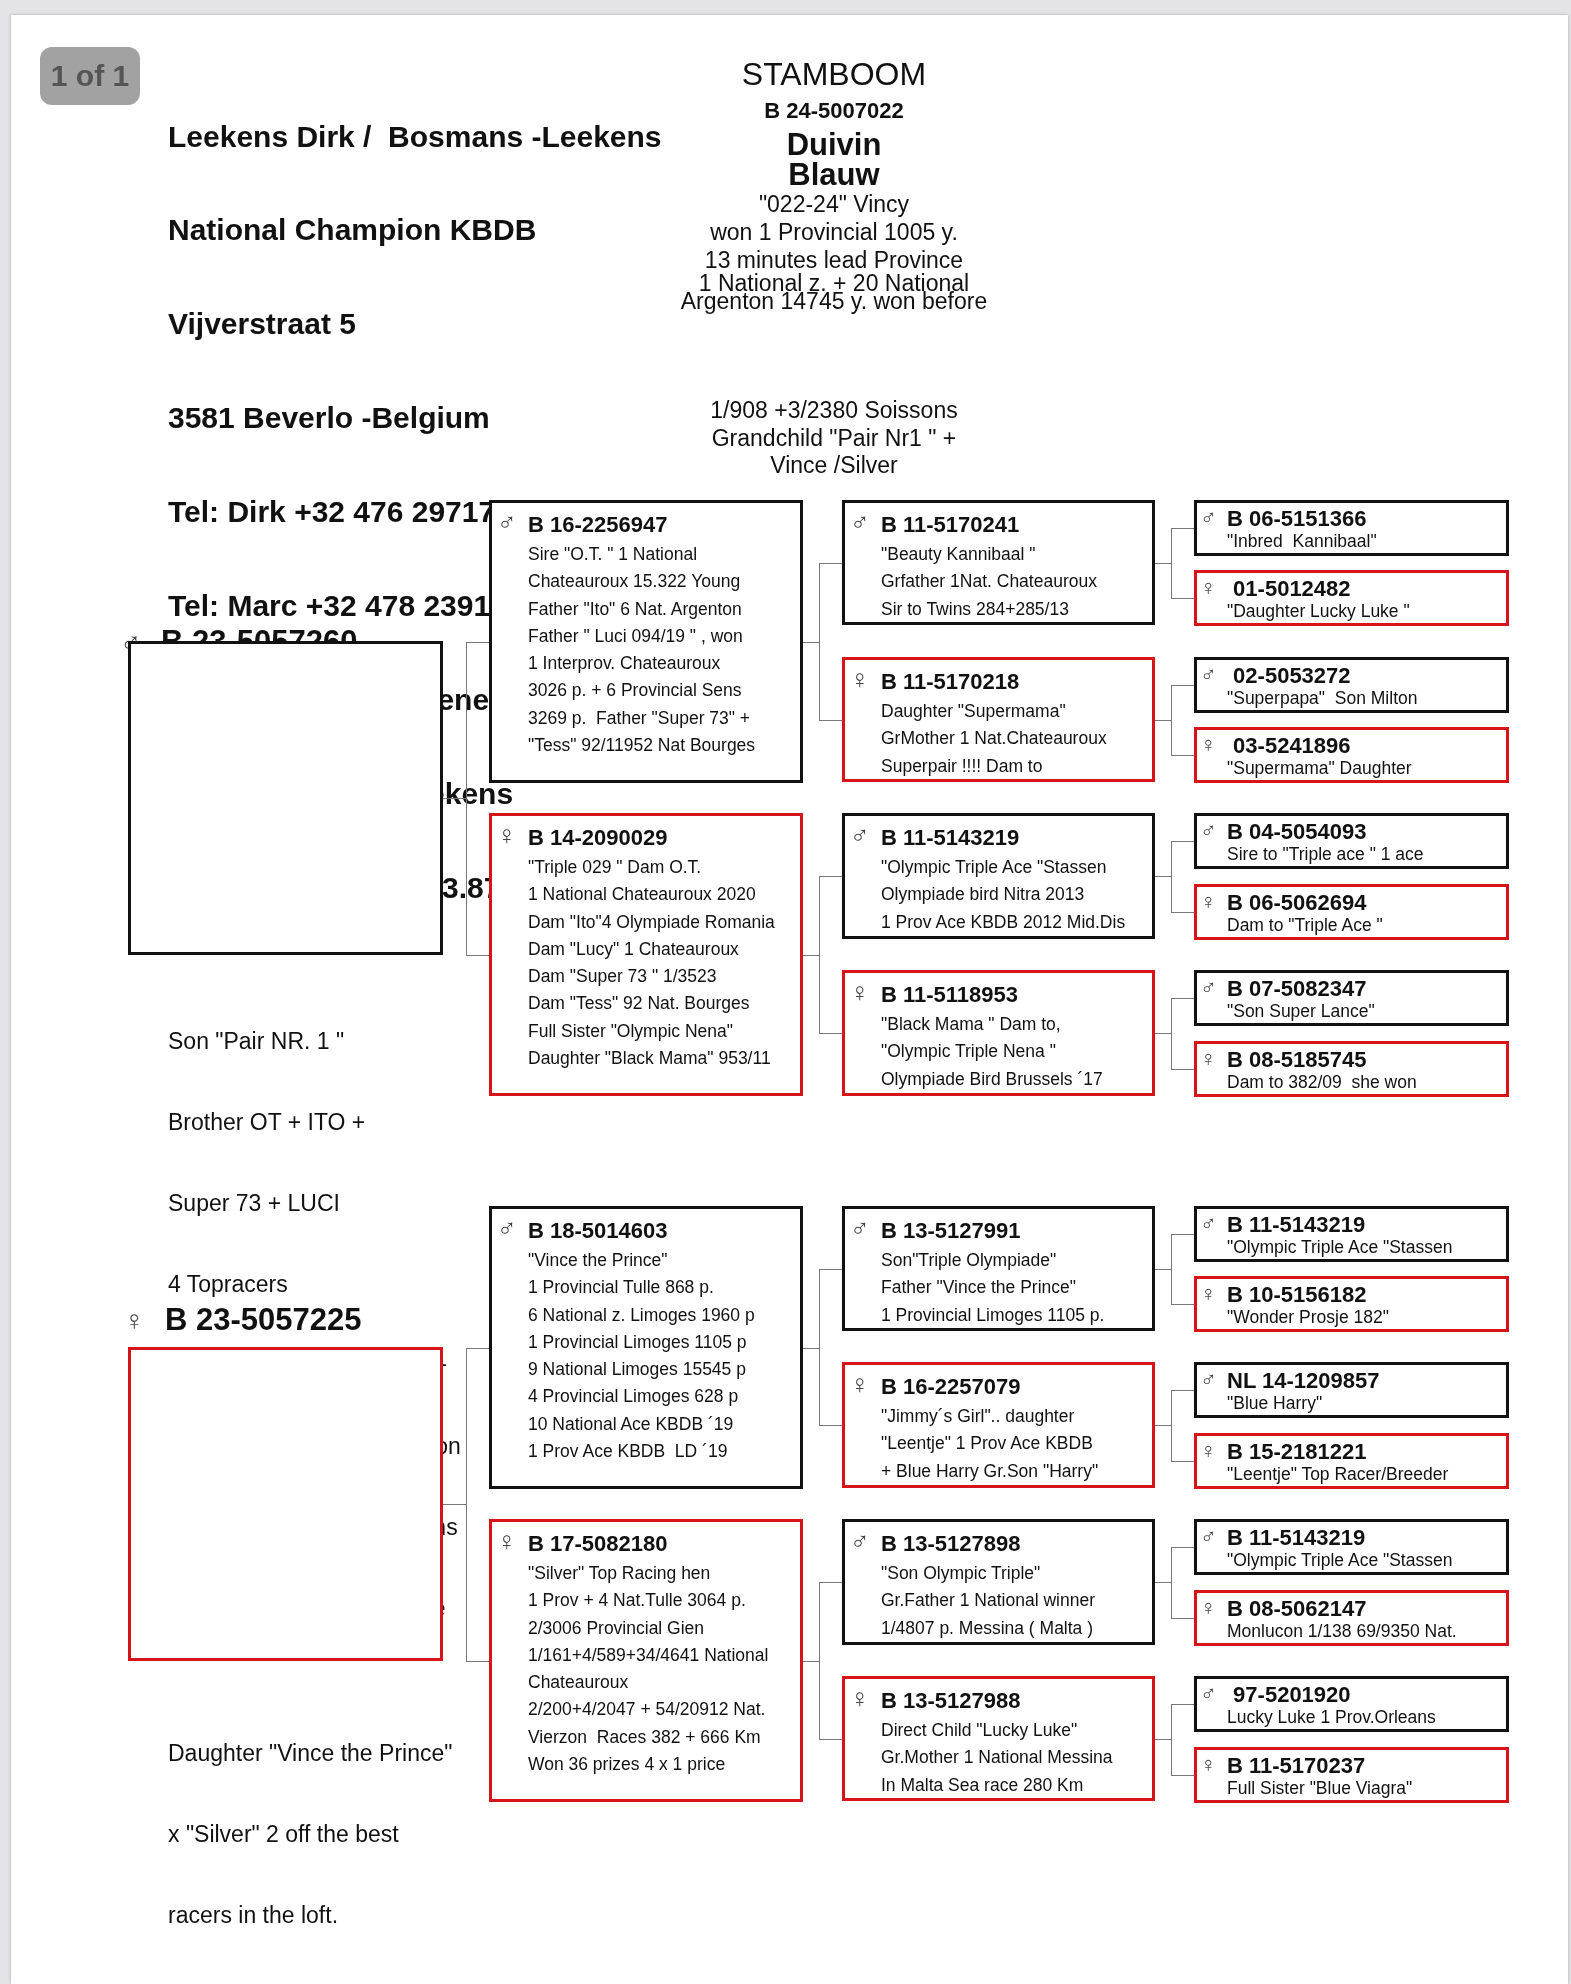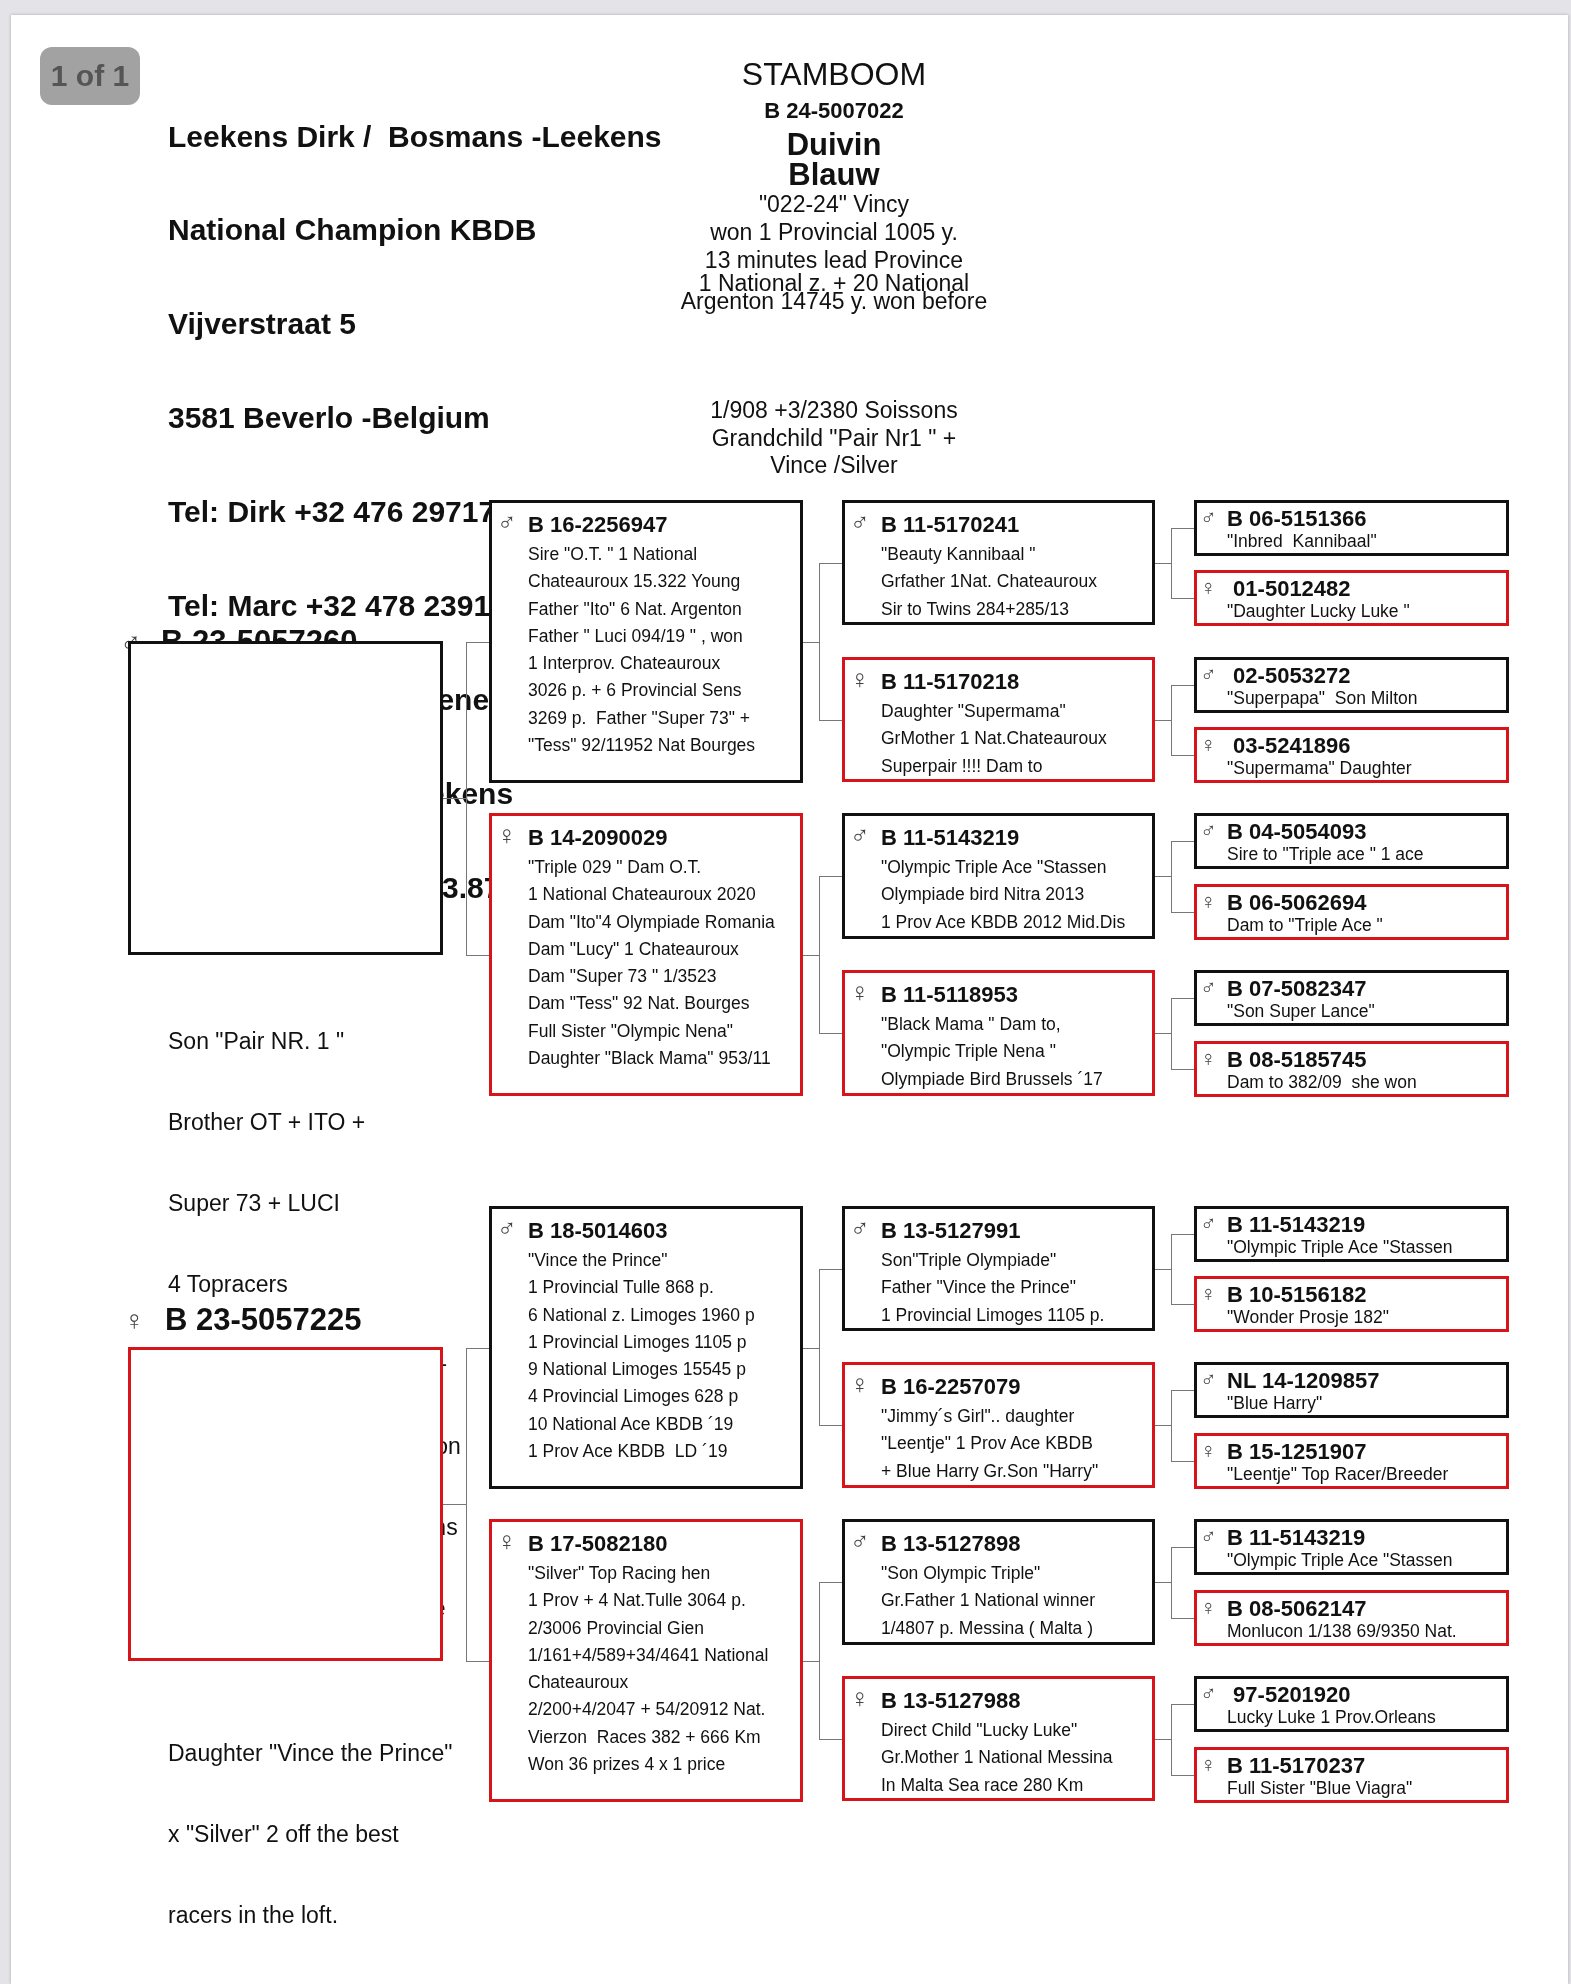--- a/index.html
+++ b/index.html
@@ -212,21 +212,21 @@
       <div class="ring">B 10-5156182</div>
       <div class="lines">"Wonder Prosje 182"</div>
     </div>
     <div class="box g4" style="left: 1194px; top: 1362px; width: 315px; height: 56px;">
       <span class="sym">♂</span>
       <div class="ring">NL 14-1209857</div>
       <div class="lines">"Blue Harry"</div>
     </div>
     <div class="box g4 female" style="left: 1194px; top: 1433px; width: 315px; height: 56px;">
       <span class="sym">♀</span>
-      <div class="ring">B 15-1251907</div>
+      <div class="ring">B 15-2181221</div>
       <div class="lines">"Leentje" Top Racer/Breeder</div>
     </div>
     <div class="box g4" style="left: 1194px; top: 1519px; width: 315px; height: 56px;">
       <span class="sym">♂</span>
       <div class="ring">B 11-5143219</div>
       <div class="lines">"Olympic Triple Ace "Stassen</div>
     </div>
     <div class="box g4 female" style="left: 1194px; top: 1590px; width: 315px; height: 56px;">
       <span class="sym">♀</span>
       <div class="ring">B 08-5062147</div>

